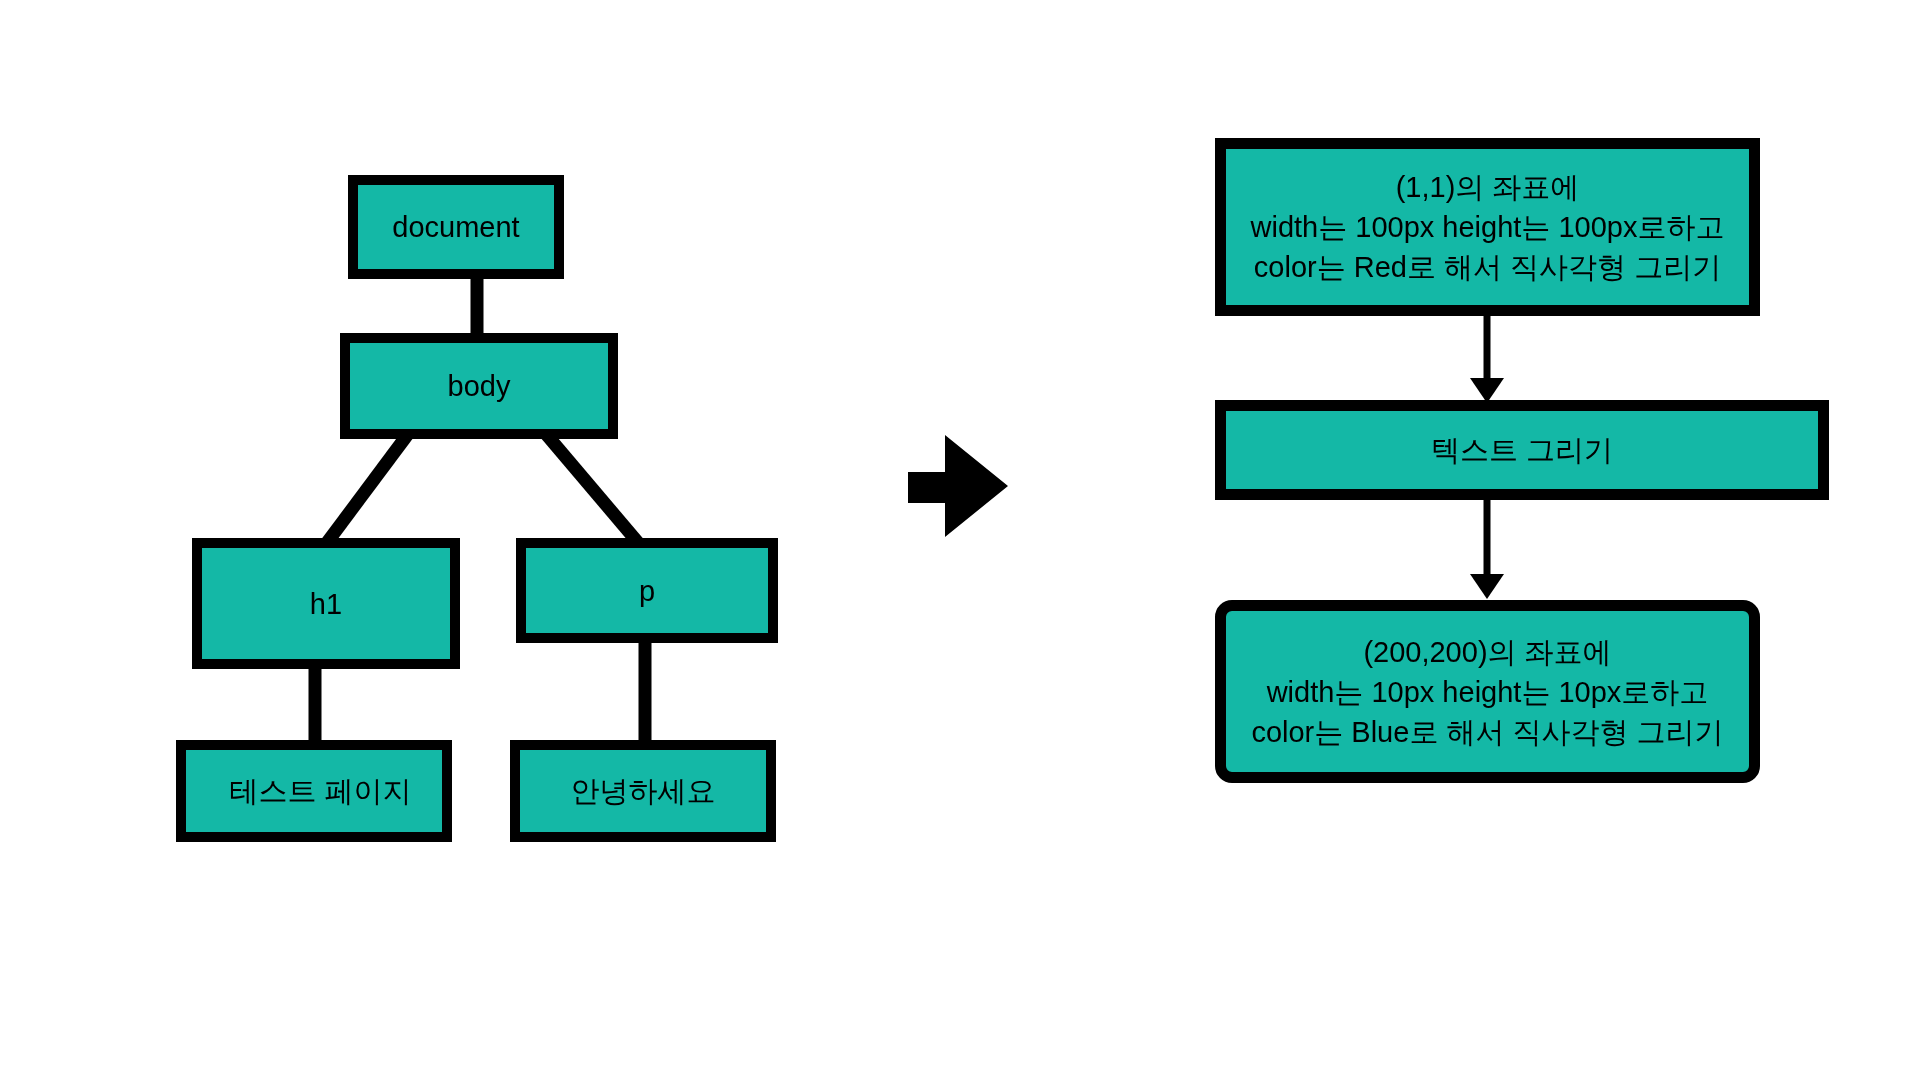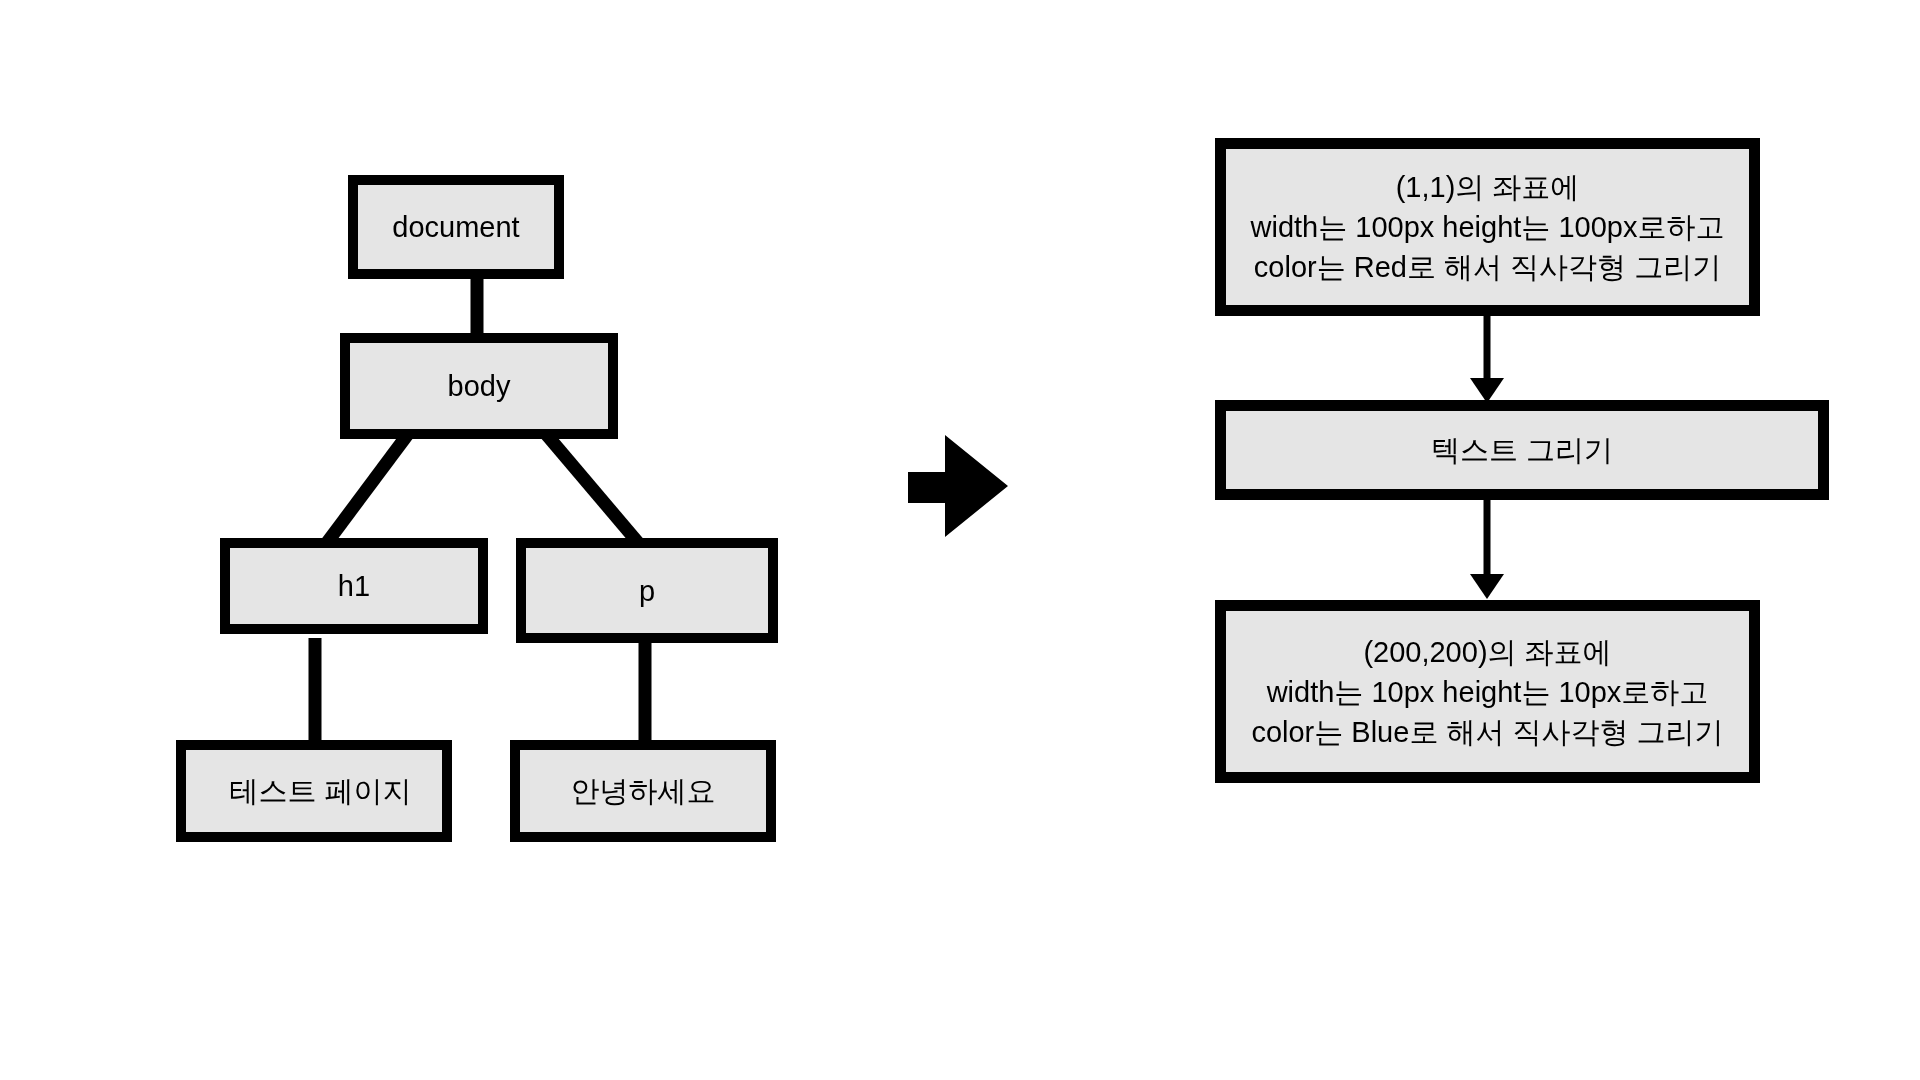--- a/index.html
+++ b/index.html
@@ -21,41 +21,41 @@
     left: 0;
     top: 0;
     width: 1920px;
     height: 1080px;
     pointer-events: none;
   }
   .node {
     position: absolute;
     box-sizing: border-box;
     border: 10px solid #000000;
-    background: #e5e5e5;
+    background: #14b8a6;
     display: flex;
     align-items: center;
     justify-content: center;
     text-align: left;
     font-size: 29px;
     line-height: 40px;
     z-index: 2;
   }
   
   .node-document   { left: 348px; top: 175px; width: 216px; height: 104px; }
   .node-body       { left: 340px; top: 333px; width: 278px; height: 106px; }
-  .node-h1         { left: 192px; top: 538px; width: 268px; height: 96px; margin-left: 28px; }
+  .node-h1         { left: 192px; top: 538px; width: 268px; height: 131px; }
   .node-p          { left: 516px; top: 538px; width: 262px; height: 105px; }
   .node-h1-text    { left: 176px; top: 740px; width: 276px; height: 102px; padding-left: 13px; }
   .node-p-text     { left: 510px; top: 740px; width: 266px; height: 102px; }
   
   .flow-step       { flex-direction: column; border-width: 11px; }
   .flow-step-1     { left: 1215px; top: 138px; width: 545px; height: 178px; }
   .flow-step-2     { left: 1215px; top: 400px; width: 614px; height: 100px; }
-  .flow-step-3     { left: 1215px; top: 600px; width: 545px; height: 183px; }
+  .flow-step-3     { left: 1215px; top: 600px; width: 545px; height: 183px; border-radius: 17px; }
   .flow-line { white-space: nowrap; }
 </style>
 </head>
 <body>
 
 <div class="canvas">
 
   <svg class="overlay" width="1920" height="1080" viewBox="0 0 1920 1080" xmlns="http://www.w3.org/2000/svg">
 
     <line x1="477" y1="270" x2="477" y2="340" stroke="#000000" stroke-width="13"></line>

